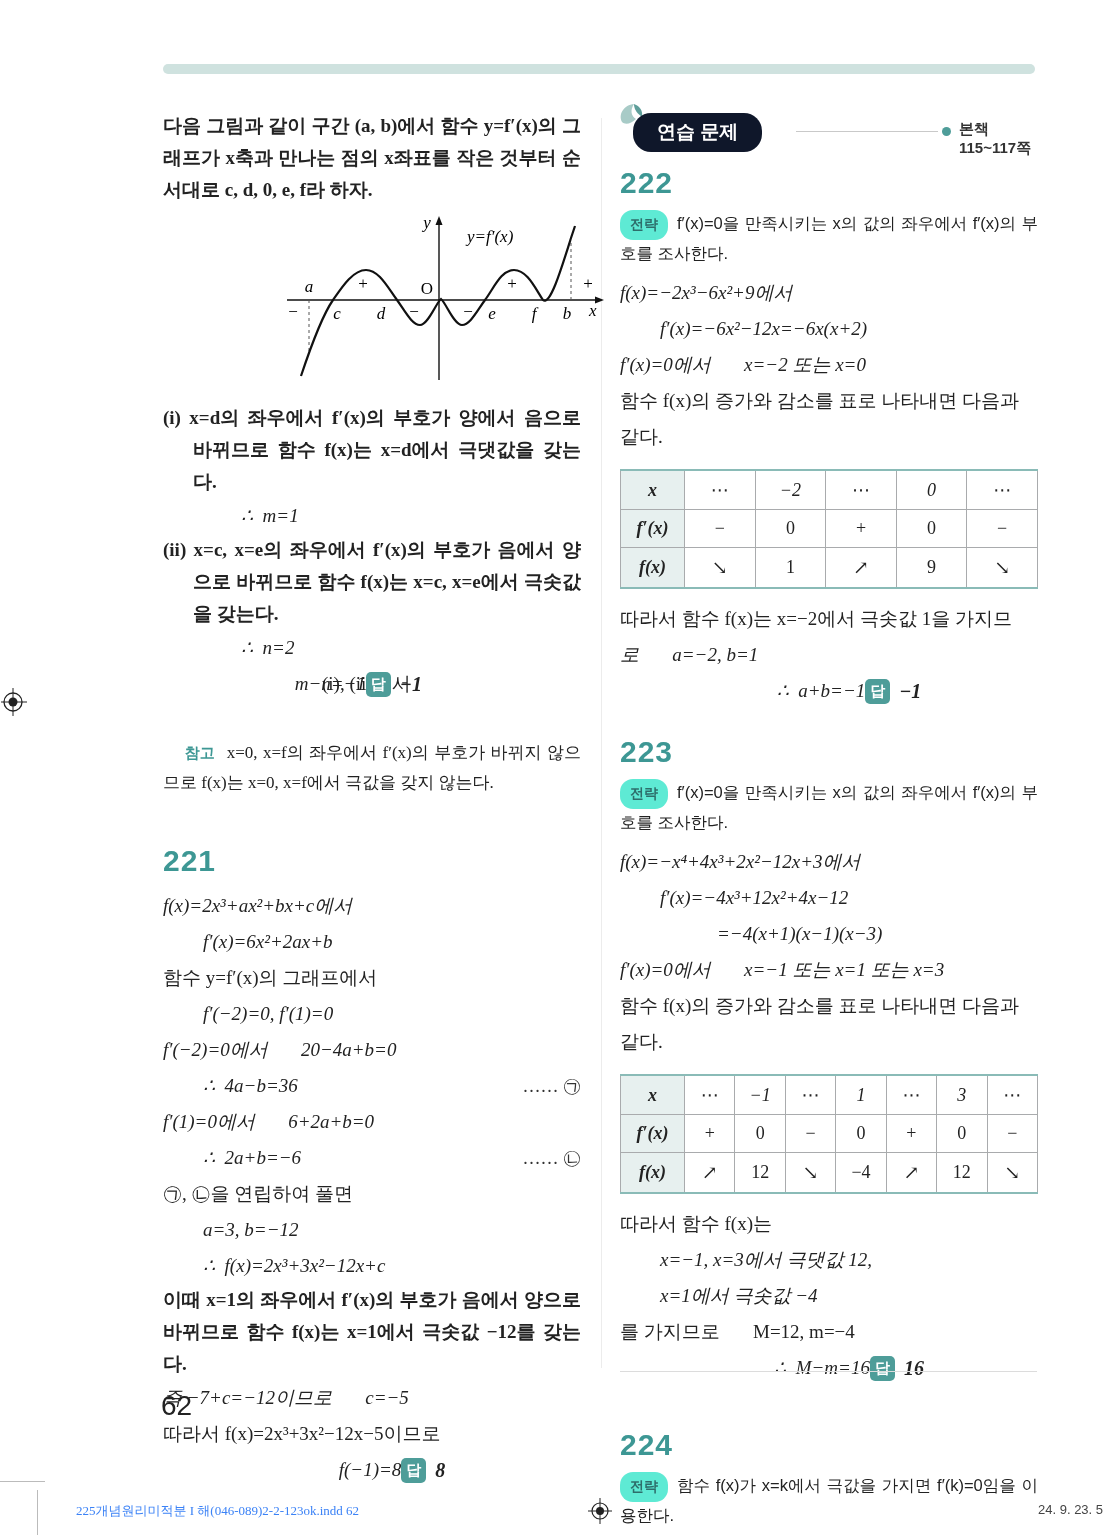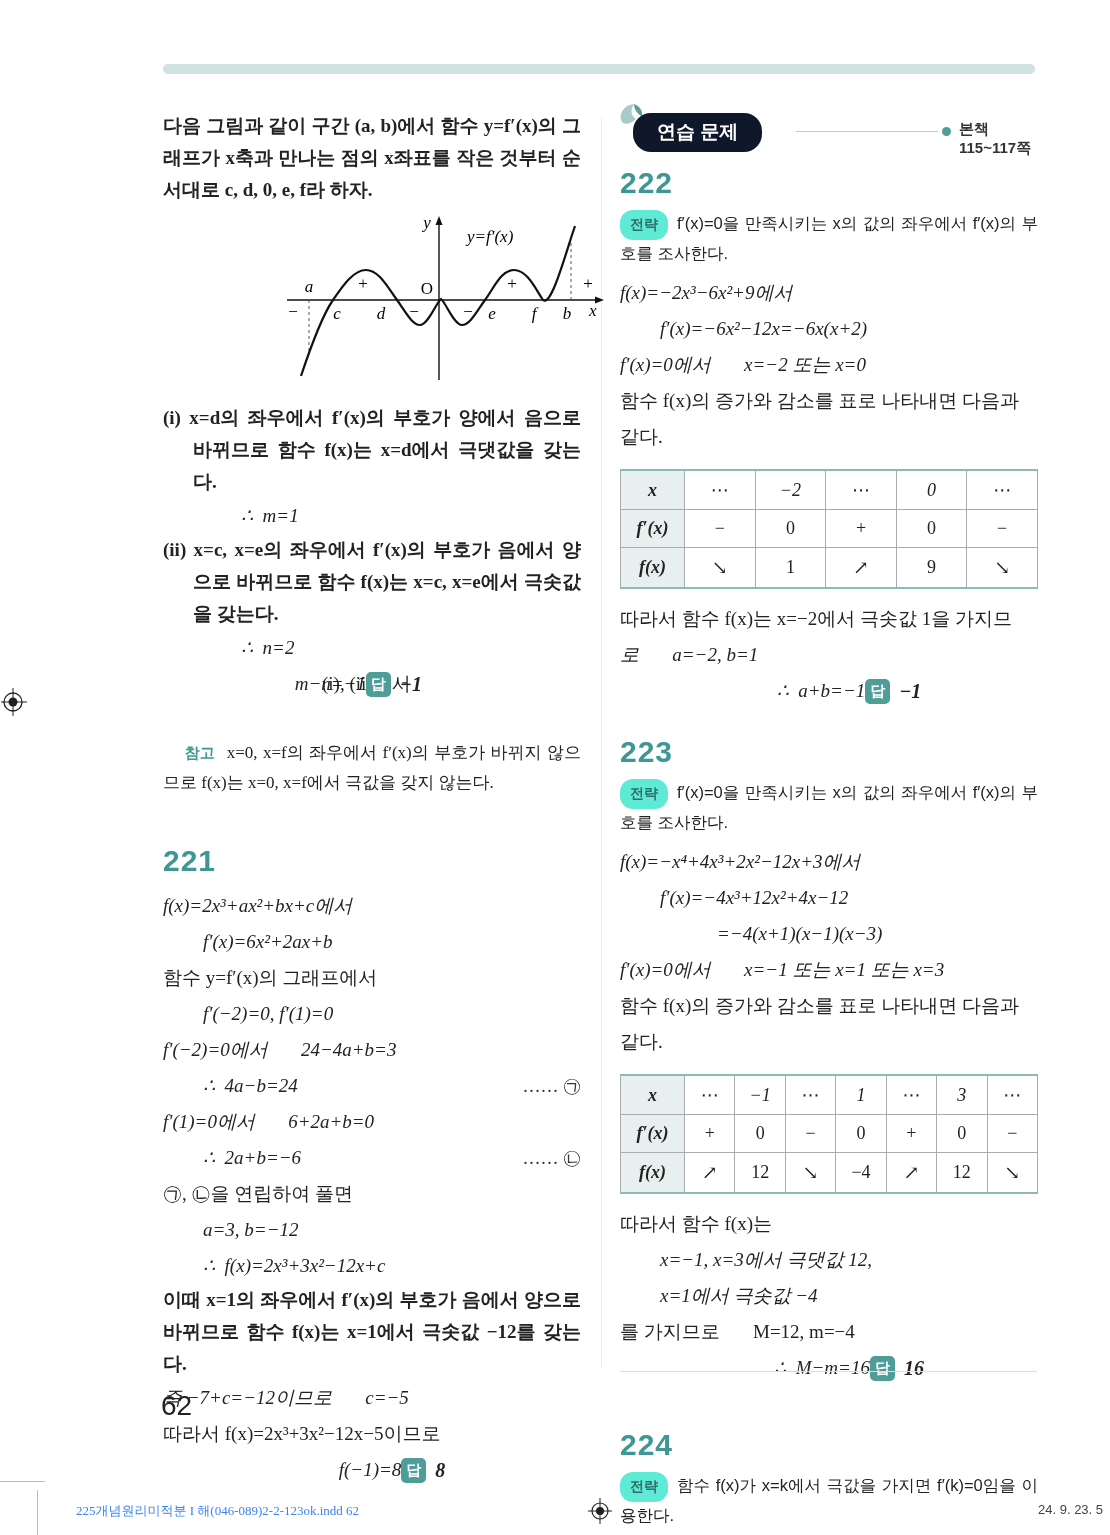--- a/index.html
+++ b/index.html
@@ -134,23 +134,23 @@
   <div class="note">
     <span class="note-label">참고</span><span>x=0, x=f의 좌우에서 f′(x)의 부호가 바뀌지 않으므로 f(x)는 x=0, x=f에서 극값을 갖지 않는다.</span>
   </div>
 
   <div class="spacer16"></div>
   <div class="pnum">221</div>
   <div class="eq">f(x)=2x³+ax²+bx+c에서</div>
   <div class="eq ind1">f′(x)=6x²+2ax+b</div>
   <div class="eq kr">함수 y=f′(x)의 그래프에서</div>
   <div class="eq ind1">f′(−2)=0, f′(1)=0</div>
-  <div class="eq">f′(−2)=0에서       24−4a+b=3</div>
+  <div class="eq">f′(−2)=0에서       20−4a+b=0</div>
   <div class="row">
-    <span class="eq ind1">∴  4a−b=24</span>
+    <span class="eq ind1">∴  4a−b=36</span>
     <span class="ref">…… ㉠</span>
   </div>
   <div class="eq">f′(1)=0에서       6+2a+b=0</div>
   <div class="row">
     <span class="eq ind1">∴  2a+b=−6</span>
     <span class="ref">…… ㉡</span>
   </div>
   <div class="eq kr">㉠, ㉡을 연립하여 풀면</div>
   <div class="eq ind1">a=3, b=−12</div>
   <div class="eq ind1">∴  f(x)=2x³+3x²−12x+c</div>

